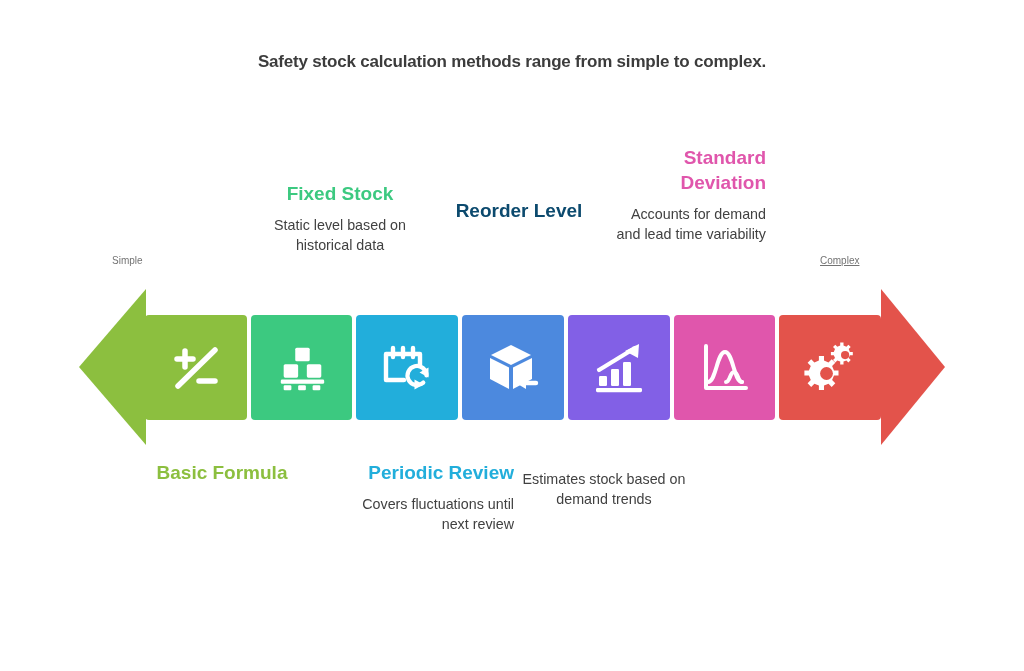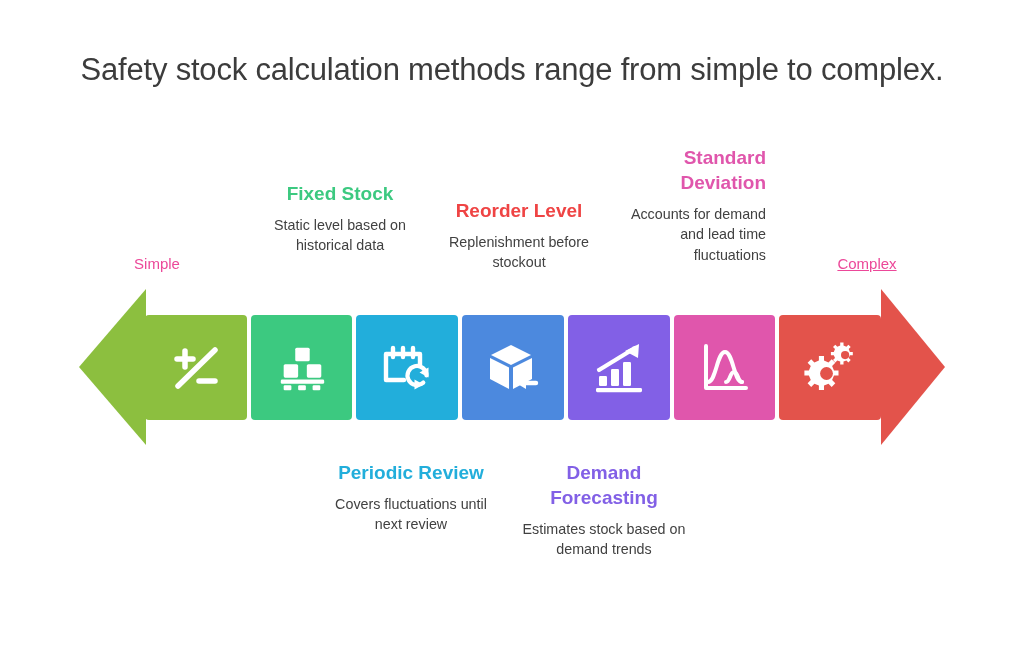--- a/index.html
+++ b/index.html
@@ -22,32 +22,31 @@
     height: 671px;
   }
 
   
   .title {
     position: absolute;
     left: 0;
     top: 52px;
     width: 1024px;
     text-align: center;
-    font-size: 31px;
-    font-weight: normal;
+    font-size: 17px;
+    font-weight: bold;
     color: #3c3c3c;
     letter-spacing: -0.2px;
   }
 
   
   .end-label {
     position: absolute;
-    font-size: 15px;
-    color: #ec4899;
-    text-align: center;
+    font-size: 10px;
+    color: #737373;
     white-space: nowrap;
   }
   .end-label.simple  { left: 112px; top: 255px; width: 90px; }
   .end-label.complex { left: 820px; top: 255px; width: 94px; text-decoration: underline; }
 
   
   .arrow-head {
     position: absolute;
     width: 0;
     height: 0;
@@ -103,21 +102,21 @@
     line-height: 1.42;
   }
 
   
   .callout.t1 { left: 245px; top: 181px;  width: 190px; }
   .callout.t2 { left: 425px; top: 198px;  width: 188px; }
   .callout.t3 { left: 608px; top: 145px;  width: 158px; text-align: right; }
 
   
   .callout.b1 { left: 130px; top: 460px;  width: 184px; }
-  .callout.b2 { left: 324px; top: 460px;  width: 174px; }
+  .callout.b2 { left: 340px; top: 460px;  width: 174px; text-align: right; }
   .callout.b3 { left: 516px; top: 460px;  width: 176px; }
   .callout.b4 { left: 704px; top: 460px;  width: 180px; }
 </style>
 </head>
 <body>
 
 <div id="stage">
 
   <div class="title">Safety stock calculation methods range from simple to complex.</div>
 
@@ -235,38 +234,37 @@
     </div>
 
   </div>
 
   <div class="callout t1">
     <div class="c-title" style="color: rgb(60, 201, 128);">Fixed Stock</div>
     <div class="c-desc">Static level based on historical data</div>
   </div>
 
   <div class="callout t2">
-    <div class="c-title" style="color: #ef4444;">Reorder Level</div>
-    <div class="c-desc">Replenishment before stockout</div>
+    <div class="c-title" style="color: #0c4a6e;">Reorder Level</div>
   </div>
 
   <div class="callout t3">
     <div class="c-title" style="color: rgb(224, 86, 172);">Standard Deviation</div>
-    <div class="c-desc">Accounts for demand and lead time fluctuations</div>
+    <div class="c-desc">Accounts for demand and lead time variability</div>
   </div>
 
   <div class="callout b1">
+    <div class="c-title" style="color: rgb(140, 191, 63);">Basic Formula</div>
   </div>
 
   <div class="callout b2">
     <div class="c-title" style="color: rgb(34, 174, 219);">Periodic Review</div>
     <div class="c-desc">Covers fluctuations until next review</div>
   </div>
 
   <div class="callout b3">
-    <div class="c-title" style="color: rgb(130, 96, 230);">Demand Forecasting</div>
     <div class="c-desc">Estimates stock based on demand trends</div>
   </div>
 
   <div class="callout b4">
   </div>
 
 </div>
 
 </body></html>

